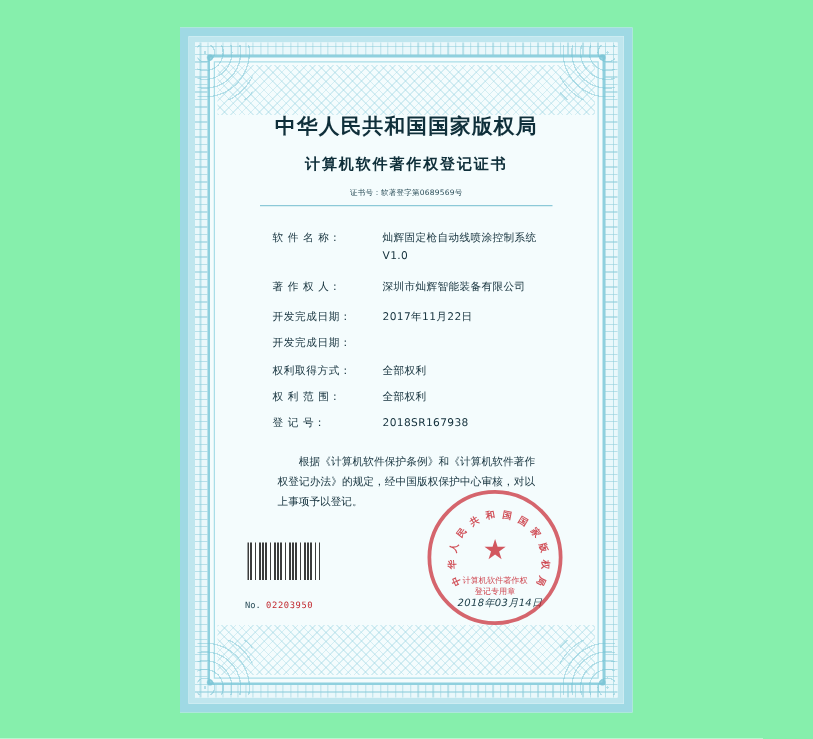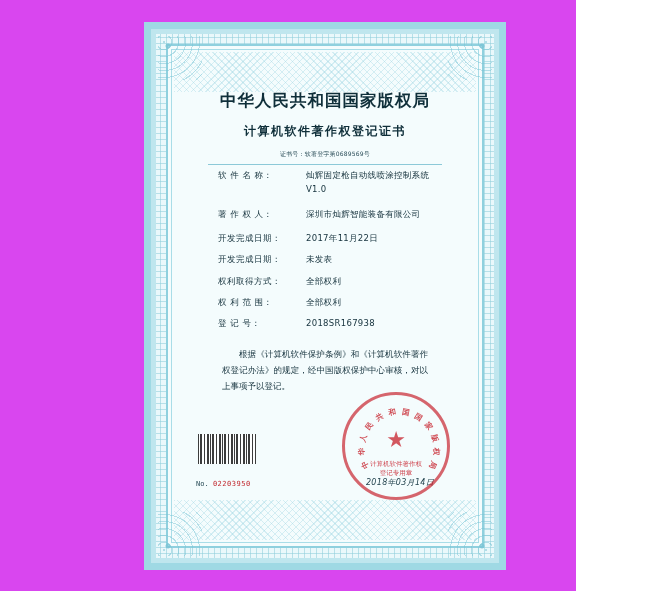--- a/index.html
+++ b/index.html
@@ -7,23 +7,23 @@
     padding: 0;
     background: #ffffff;
     width: 650px;
     height: 591px;
     overflow: hidden;
     font-family: "Liberation Sans", sans-serif;
   }
 
   #certificate-page {
     position: relative;
-    width: 576px;
+    width: 650px;
     height: 591px;
-    background: #d946ef;
+    background: #86efac;
   }
 
   
   .sheet {
     position: absolute;
     left: 144px;
     top: 22px;
     width: 362px;
     height: 548px;
     background: #f2fbfc;
@@ -132,21 +132,21 @@
     letter-spacing: 0.2px;
     font-family: "DejaVu Sans", sans-serif;
   }
   .rule {
     margin: 5px 10px 0 10px;
     height: 1px;
     background: #8cc9d8;
   }
 
   .fields {
-    margin-top: 4px;
+    margin-top: 20px;
     padding-left: 20px;
     font-size: 8.5px;
     font-family: "DejaVu Sans", sans-serif;
     color: #14313c;
   }
   .field {
     display: flex;
     align-items: flex-start;
     margin-bottom: 12px;
     line-height: 1.45;
@@ -322,21 +322,20 @@
           <div class="value">深圳市灿辉智能装备有限公司</div>
         </div>
 
         <div class="field tight">
           <div class="label">开发完成日期：</div>
           <div class="value">2017年11月22日</div>
         </div>
 
         <div class="field tight">
           <div class="label">开发完成日期：</div>
-          <div class="value">未发表</div>
         </div>
 
         <div class="field tight">
           <div class="label">权利取得方式：</div>
           <div class="value">全部权利</div>
         </div>
 
         <div class="field tight">
           <div class="label">权 利 范 围：</div>
           <div class="value">全部权利</div>

